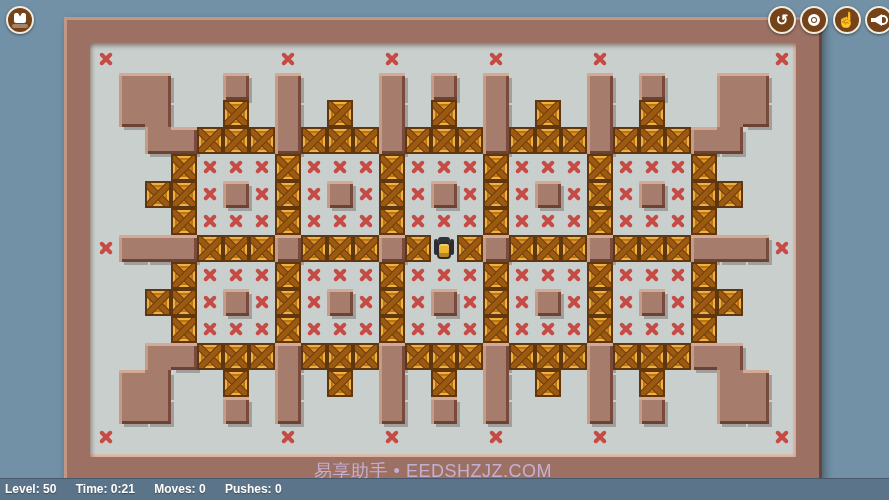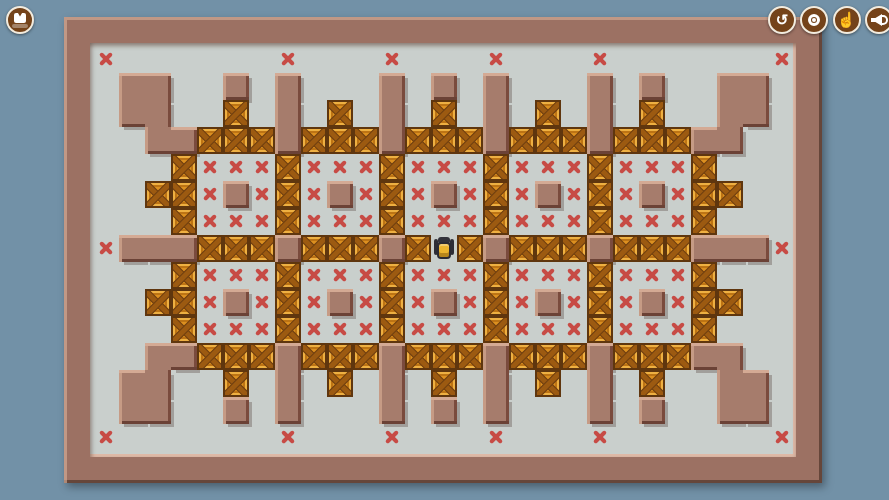--- a/index.html
+++ b/index.html
@@ -382,15 +382,22 @@
     <span class="icon-ring-dot"></span>
   </div>
   <div class="round-btn btn-hint">
     <span class="glyph-char">☝</span>
   </div>
   <div class="round-btn btn-sound">
     <span class="icon-speaker-cone"></span>
     <span class="icon-speaker-wave"></span>
   </div>
 
-
+  <div class="watermark">易享助手 • EEDSHZJZ.COM</div>
+
+  <div class="statusbar">
+    <span>Level: 50</span>
+    <span>Time: 0:21</span>
+    <span>Moves: 0</span>
+    <span>Pushes: 0</span>
+  </div>
 
 </div>
 
 </body></html>

